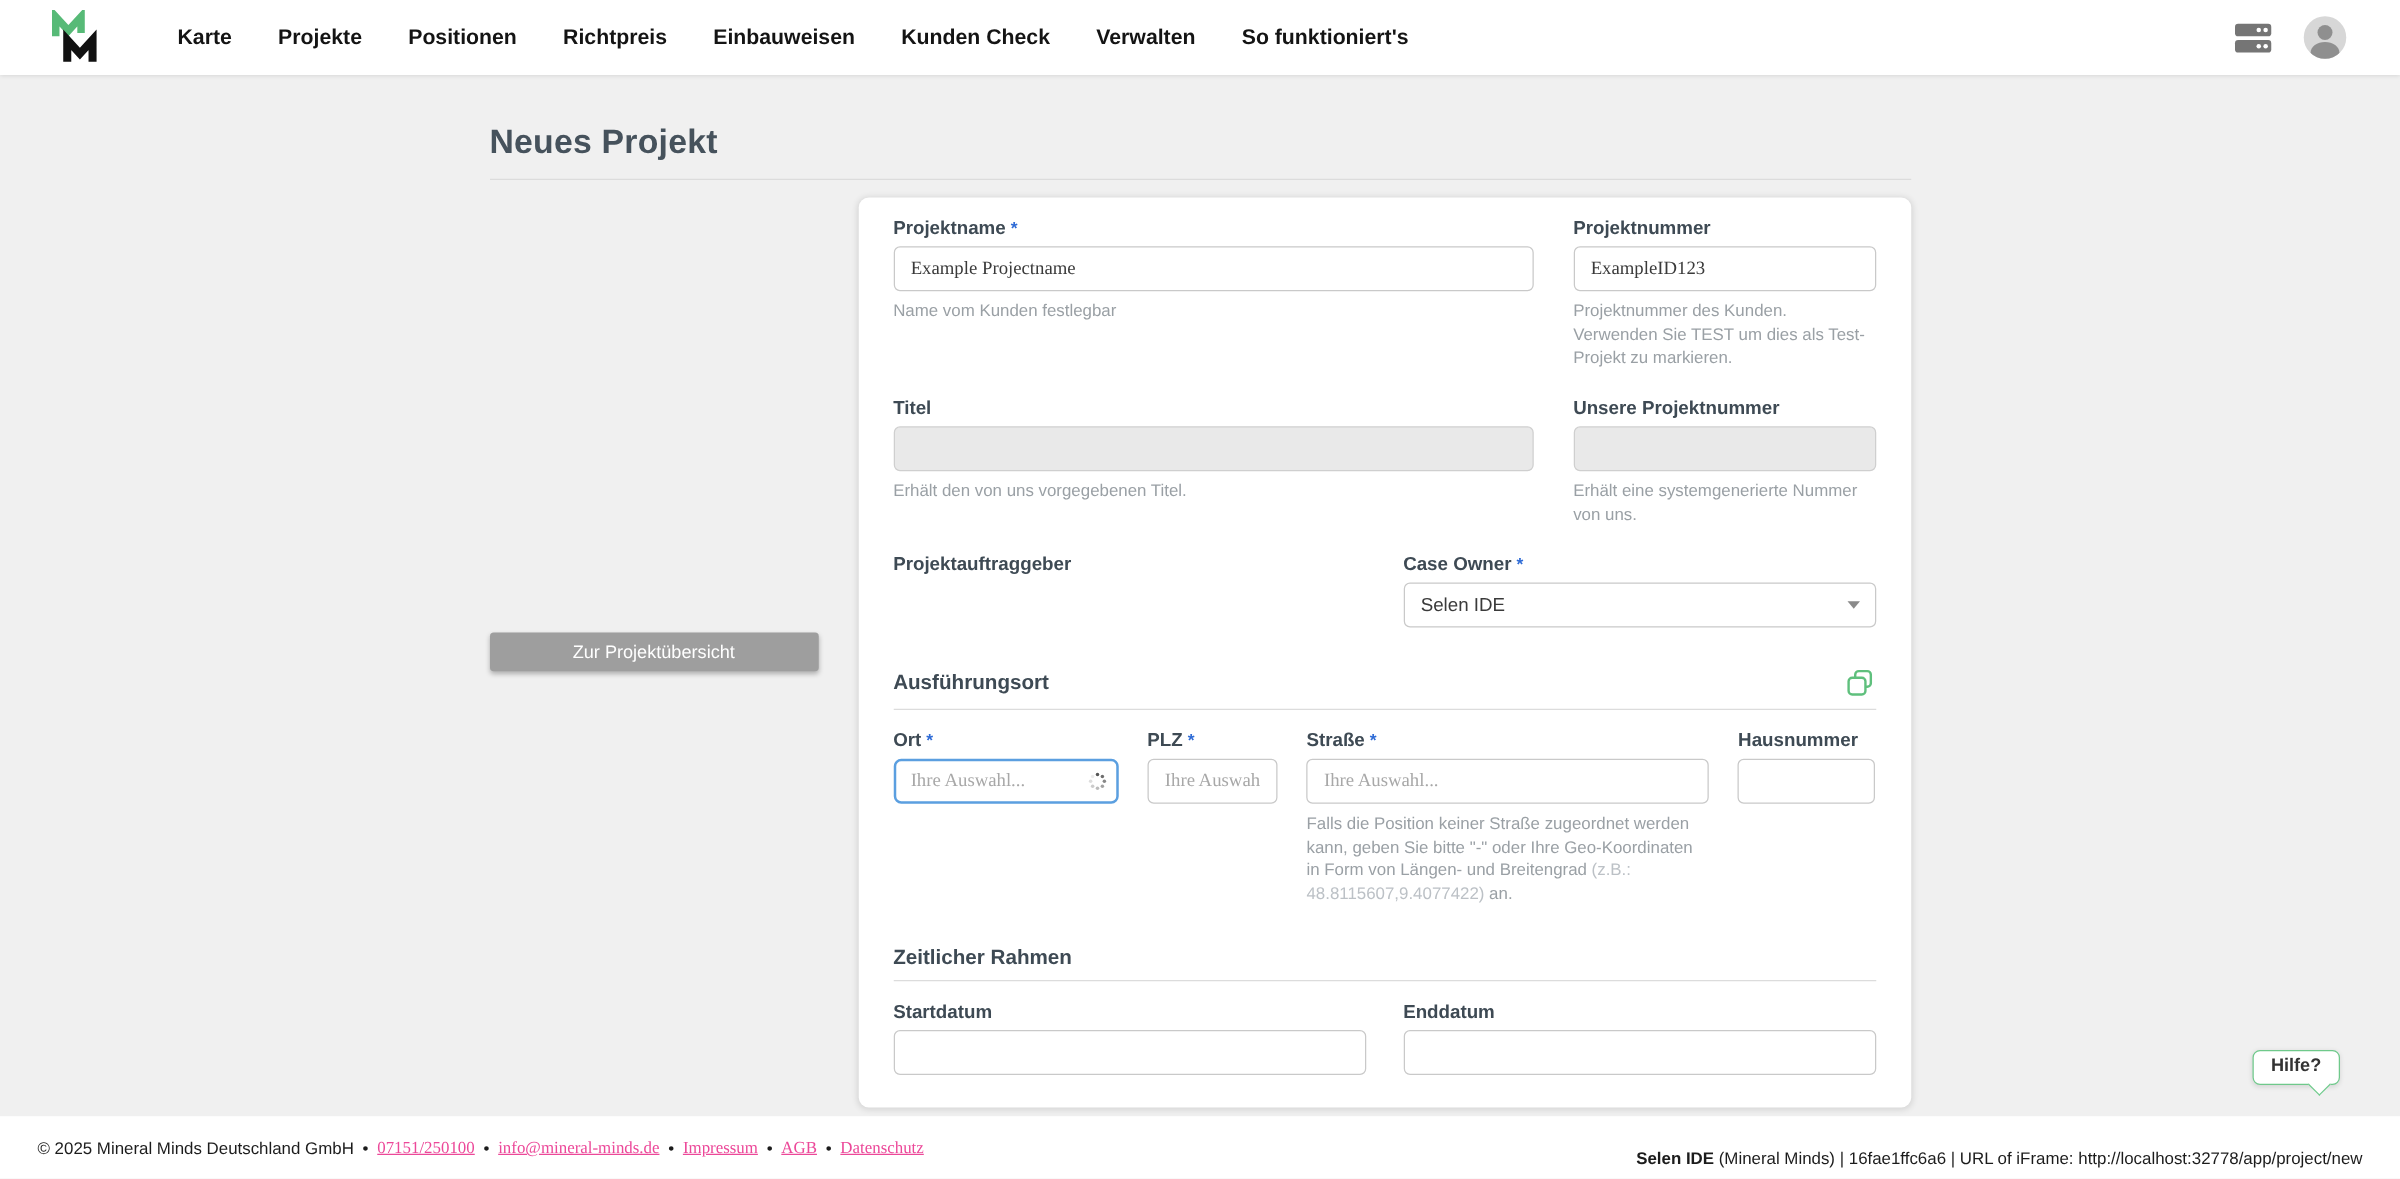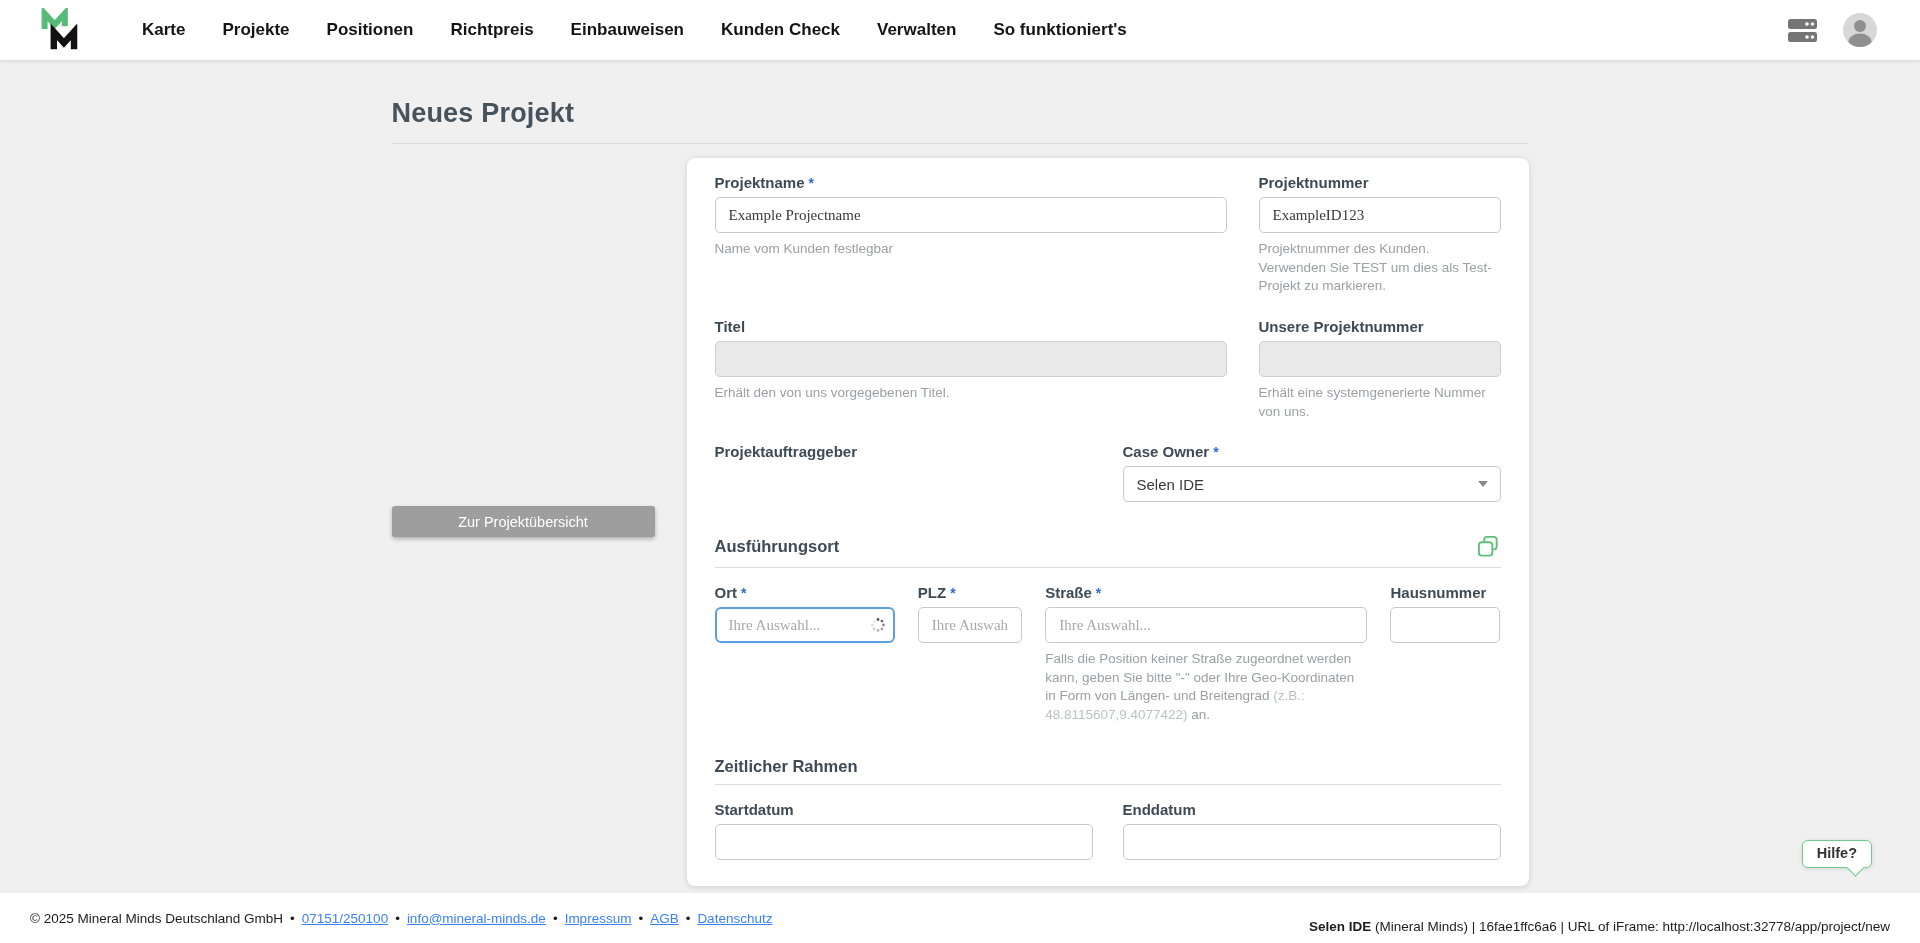--- a/index.html
+++ b/index.html
@@ -58,21 +58,21 @@
     border-radius:6px; padding:4px 14px 6px 14px; font-size:14.5px; font-weight:700; color:#333;
     box-shadow:0 1px 4px rgba(0,0,0,.12); cursor:pointer; z-index:30; }
   .help-bubble::after { content:""; position:absolute; right:9px; bottom:-7px; width:12px; height:12px;
     background:#fff; border-right:1.5px solid #6fc98b; border-bottom:1.5px solid #6fc98b;
     transform:rotate(45deg); }
 
   
   footer { height:50px; background:#fff; display:flex; align-items:center; justify-content:space-between;
     padding:0 30px; font-size:13.5px; color:#1c1c1c; position:relative; z-index:10; }
   .footer-left { display:flex; align-items:center; gap:7px; white-space:nowrap; }
-  .flink { color:#3b82f6; text-decoration:underline; cursor:pointer; }
+  .flink { color:#ec4899; text-decoration:underline; cursor:pointer;font-family:Liberation Serif, serif; }
   .footer-right { white-space:nowrap; color:#1c1c1c;margin-top:16px; }
   .footer-right b { font-weight:700; }
 </style>
 </head>
 <body>
 
 <header class="topnav">
   <div class="logo">
     <svg width="46" height="44" viewBox="0 0 50 46">
       <polyline points="5,22 5,5 16,17 27,5 27,19" fill="none" stroke="#57ba77" stroke-width="6.5"></polyline>

